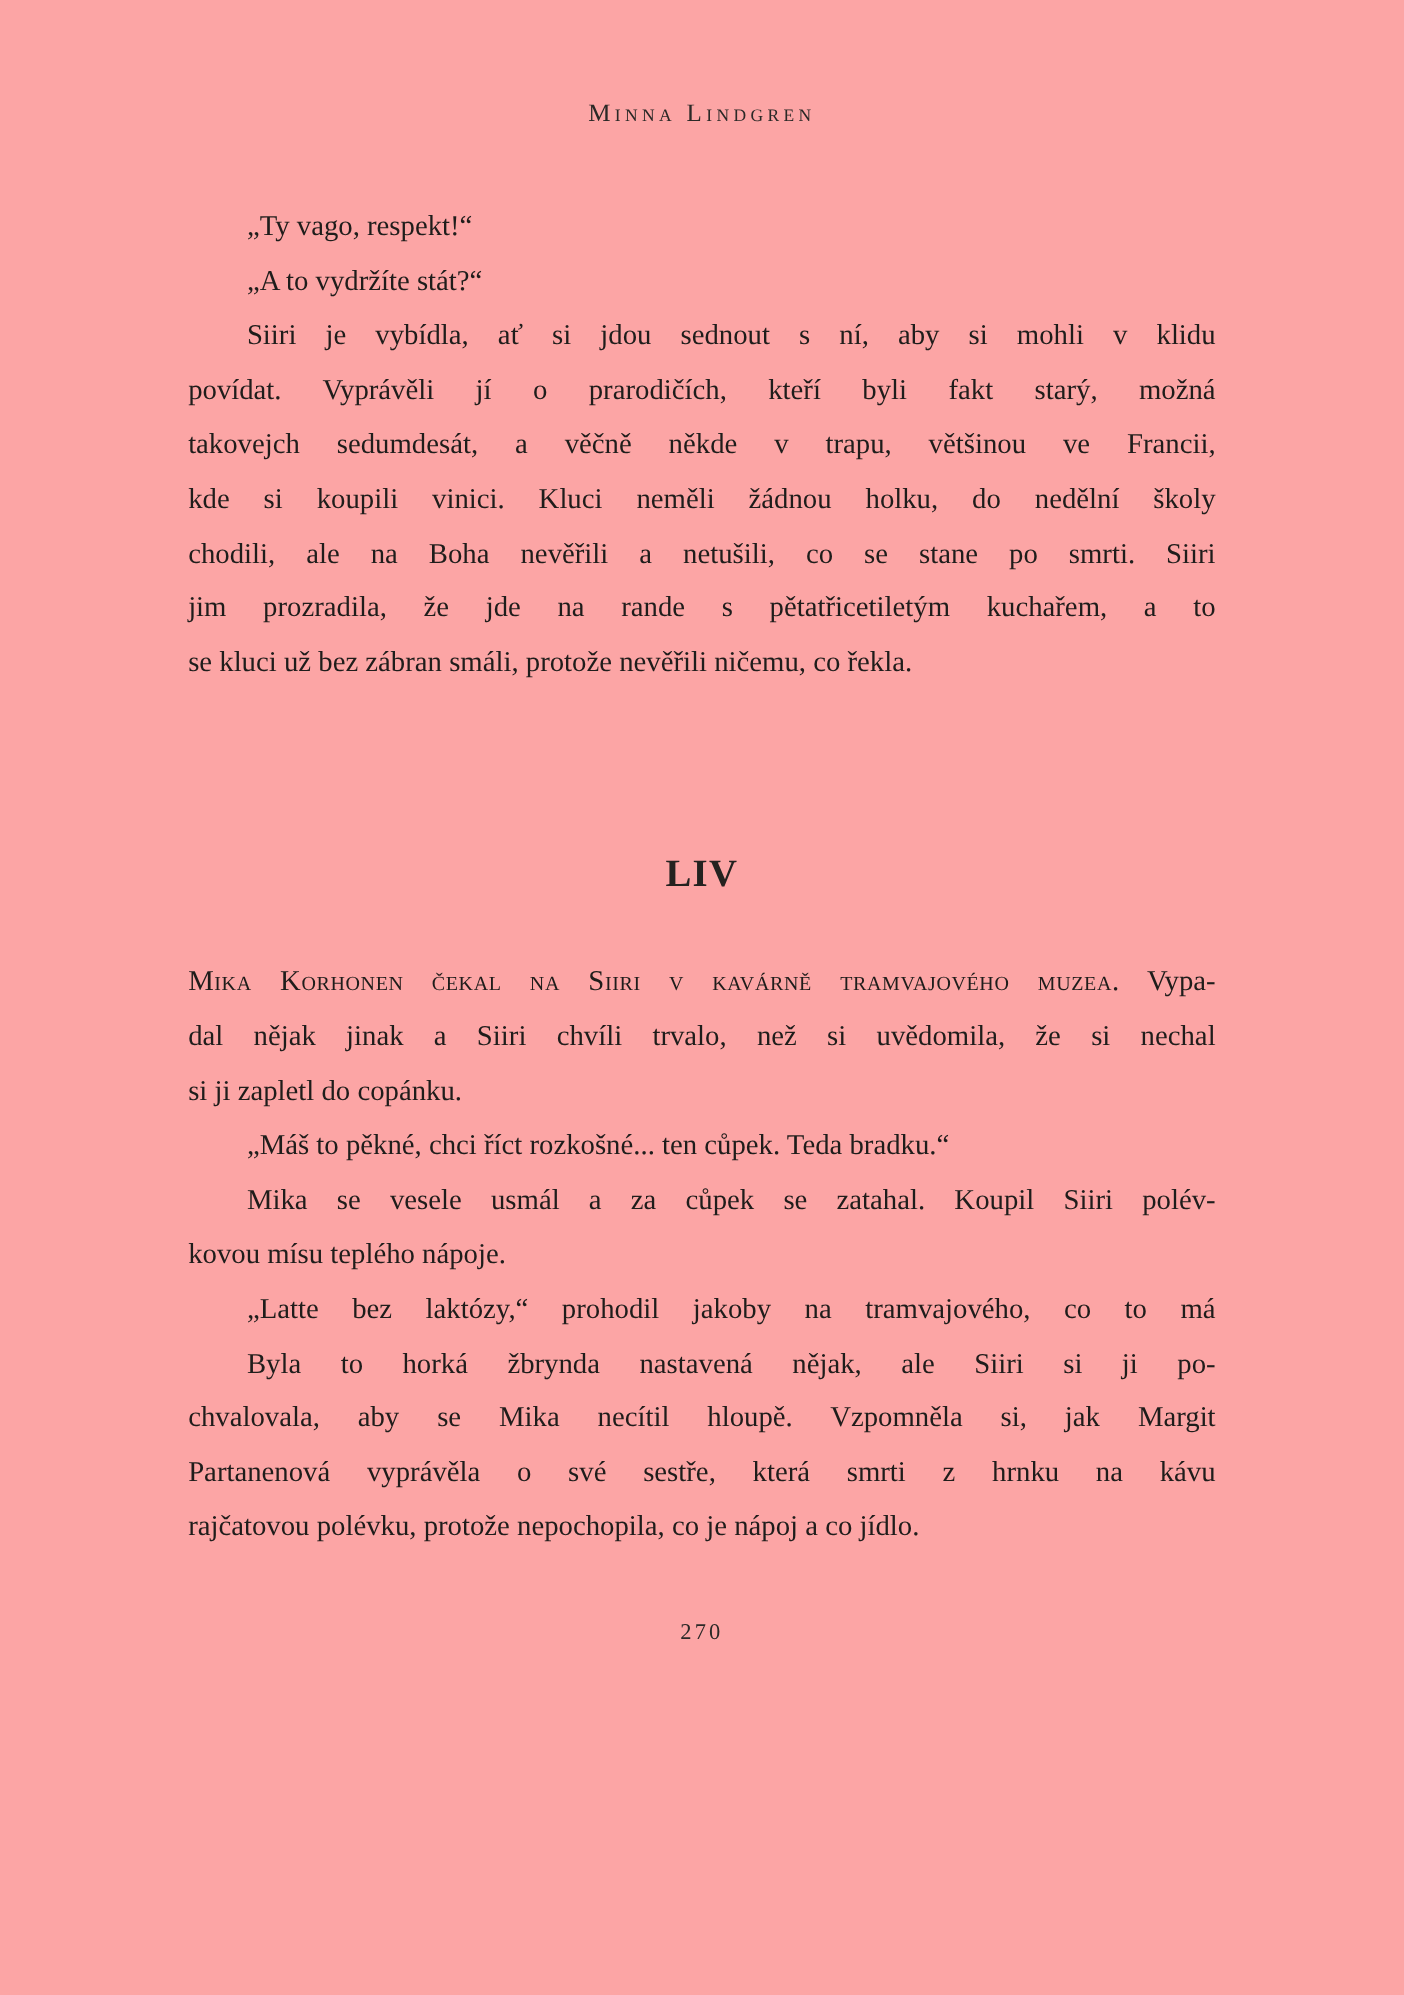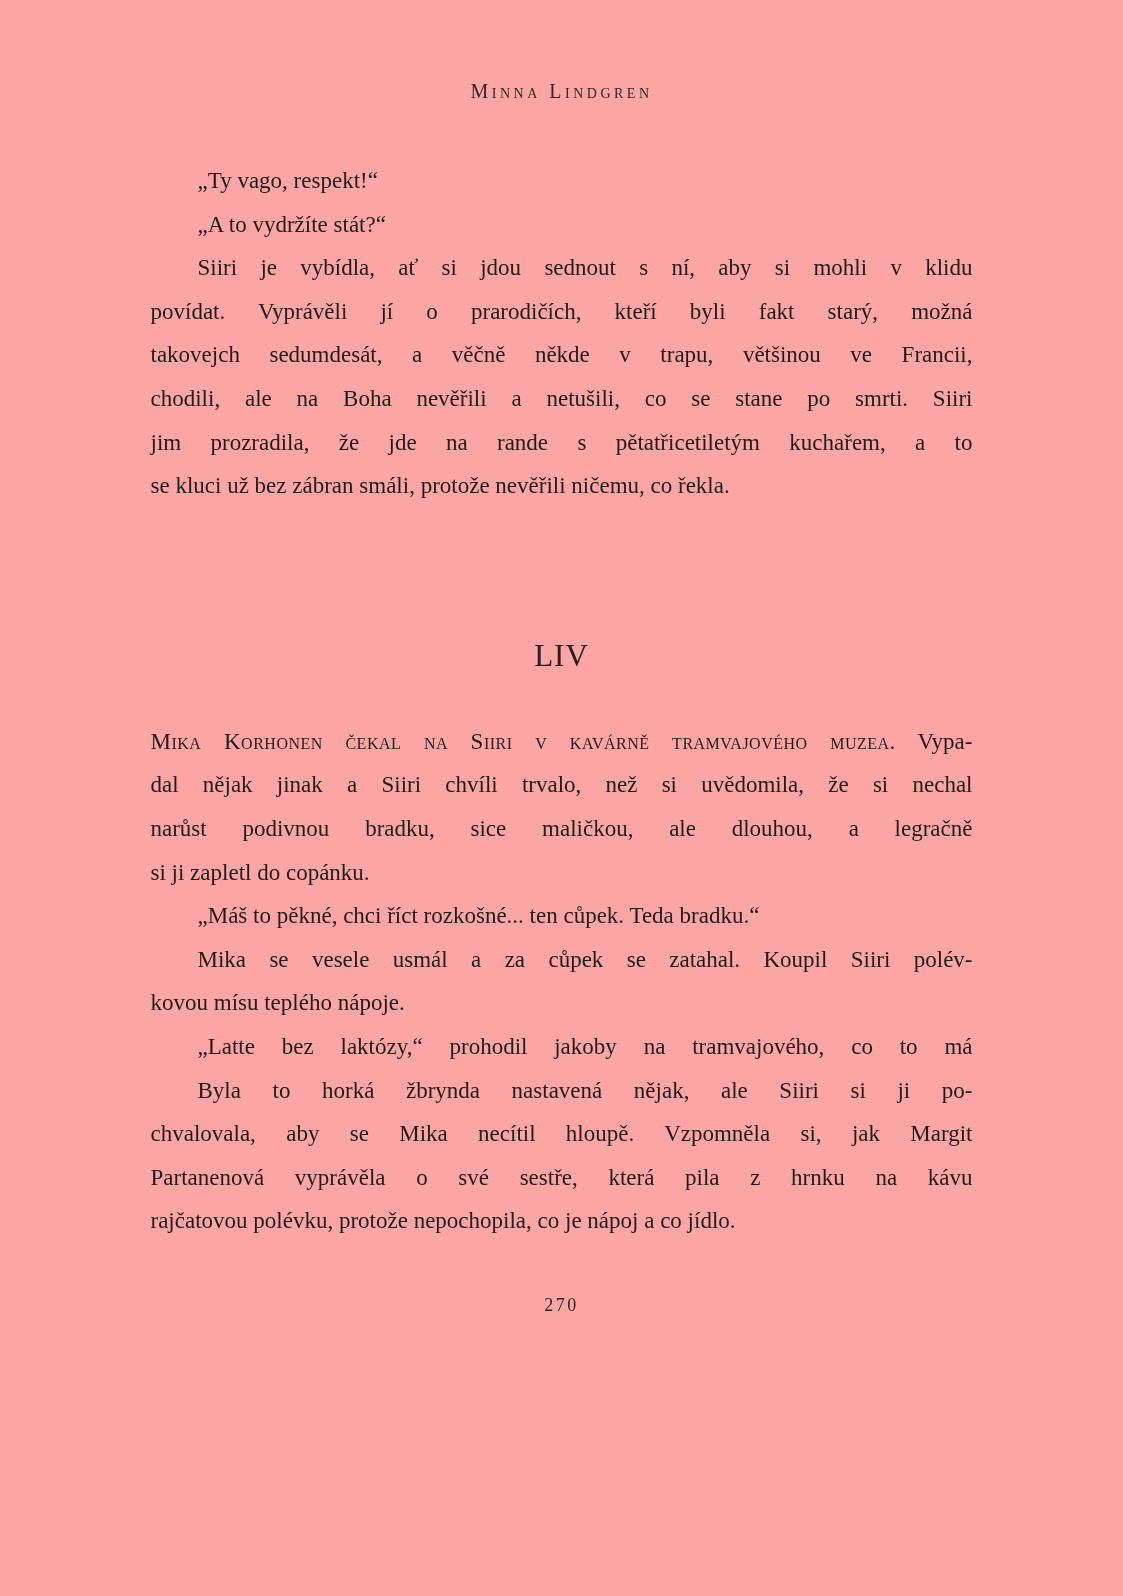--- a/index.html
+++ b/index.html
@@ -47,20 +47,21 @@
     font-variant: small-caps;
     letter-spacing: 0.5px;
   }
   .chapter-heading {
     margin-top: 126px;
     text-align: center;
     font-size: 31px;
     letter-spacing: 1px;
     line-height: 44px;
     color: #242220;
+    font-weight: bold;
   }
   .page-number {
     margin-top: 52px;
     text-align: center;
     font-size: 18px;
     letter-spacing: 2.5px;
     color: #2b2927;
   }
 </style>
 </head>
@@ -76,49 +77,49 @@
         <div class="para">
           <div class="line last indent">„Ty vago, respekt!“</div>
         </div>
         <div class="para">
           <div class="line last indent">„A to vydržíte stát?“</div>
         </div>
         <div class="para">
           <div class="line indent">Siiri je vybídla, ať si jdou sednout s ní, aby si mohli v klidu</div>
           <div class="line">povídat. Vyprávěli jí o prarodičích, kteří byli fakt starý, možná</div>
           <div class="line">takovejch sedumdesát, a věčně někde v trapu, většinou ve Francii,</div>
+          <div class="line">kde si koupili vinici. Kluci neměli žádnou holku, do nedělní školy</div>
           <div class="line">chodili, ale na Boha nevěřili a netušili, co se stane po smrti. Siiri</div>
           <div class="line">jim prozradila, že jde na rande s pětatřicetiletým kuchařem, a to</div>
           <div class="line last">se kluci už bez zábran smáli, protože nevěřili ničemu, co řekla.</div>
         </div>
       </div>
 
     <div class="chapter-heading">LIV</div>
 
     <div class="section sec2" id="section-2">
         <div class="para">
           <div class="line"><span class="sc">Mika Korhonen čekal na Siiri v kavárně tramvajového muzea.</span><span> Vypa-</span></div>
           <div class="line">dal nějak jinak a Siiri chvíli trvalo, než si uvědomila, že si nechal</div>
-          <div class="line">narůst podivnou bradku, sice maličkou, ale dlouhou, a legračně</div>
           <div class="line last">si ji zapletl do copánku.</div>
         </div>
         <div class="para">
           <div class="line last indent">„Máš to pěkné, chci říct rozkošné... ten cůpek. Teda bradku.“</div>
         </div>
         <div class="para">
           <div class="line indent">Mika se vesele usmál a za cůpek se zatahal. Koupil Siiri polév-</div>
           <div class="line last">kovou mísu teplého nápoje.</div>
         </div>
         <div class="para">
           <div class="line indent">„Latte bez laktózy,“ prohodil jakoby na tramvajového, co to má</div>
         </div>
         <div class="para">
           <div class="line indent">Byla to horká žbrynda nastavená nějak, ale Siiri si ji po-</div>
           <div class="line">chvalovala, aby se Mika necítil hloupě. Vzpomněla si, jak Margit</div>
-          <div class="line">Partanenová vyprávěla o své sestře, která pila z hrnku na kávu</div>
+          <div class="line">Partanenová vyprávěla o své sestře, která smrti z hrnku na kávu</div>
           <div class="line last">rajčatovou polévku, protože nepochopila, co je nápoj a co jídlo.</div>
         </div>
       </div>
 
   </div>
 
   <div class="page-number">270</div>
 
 </div>
 

